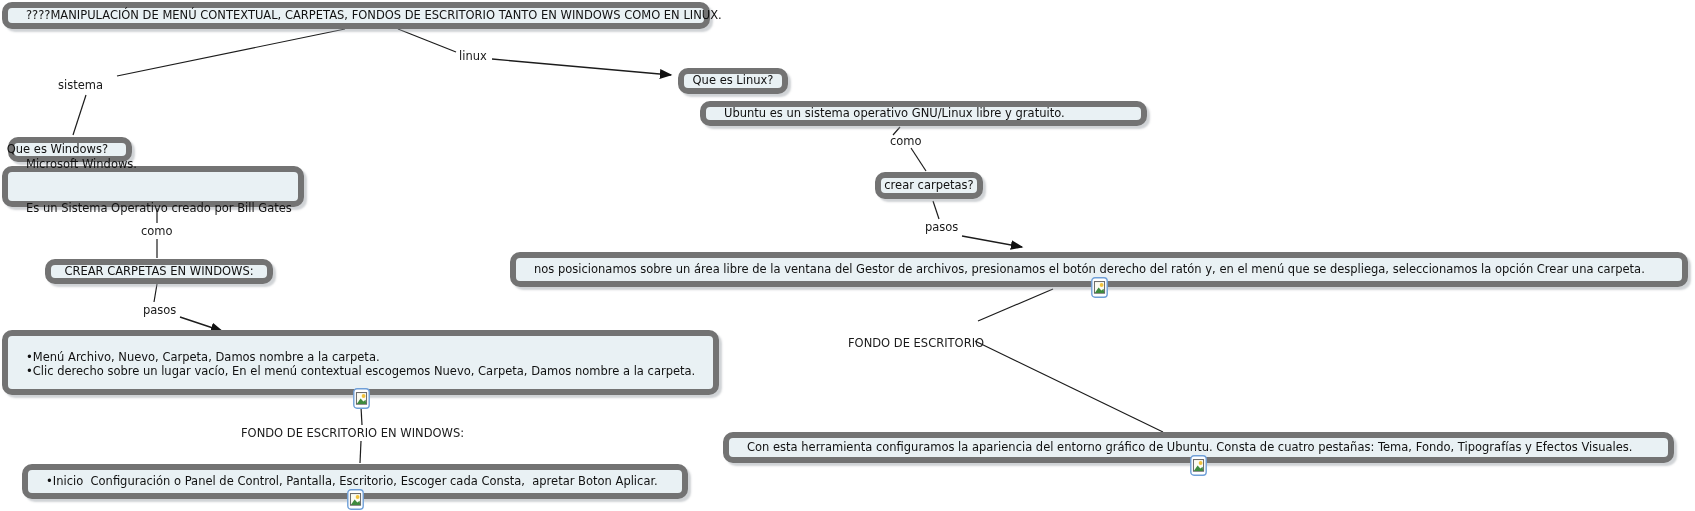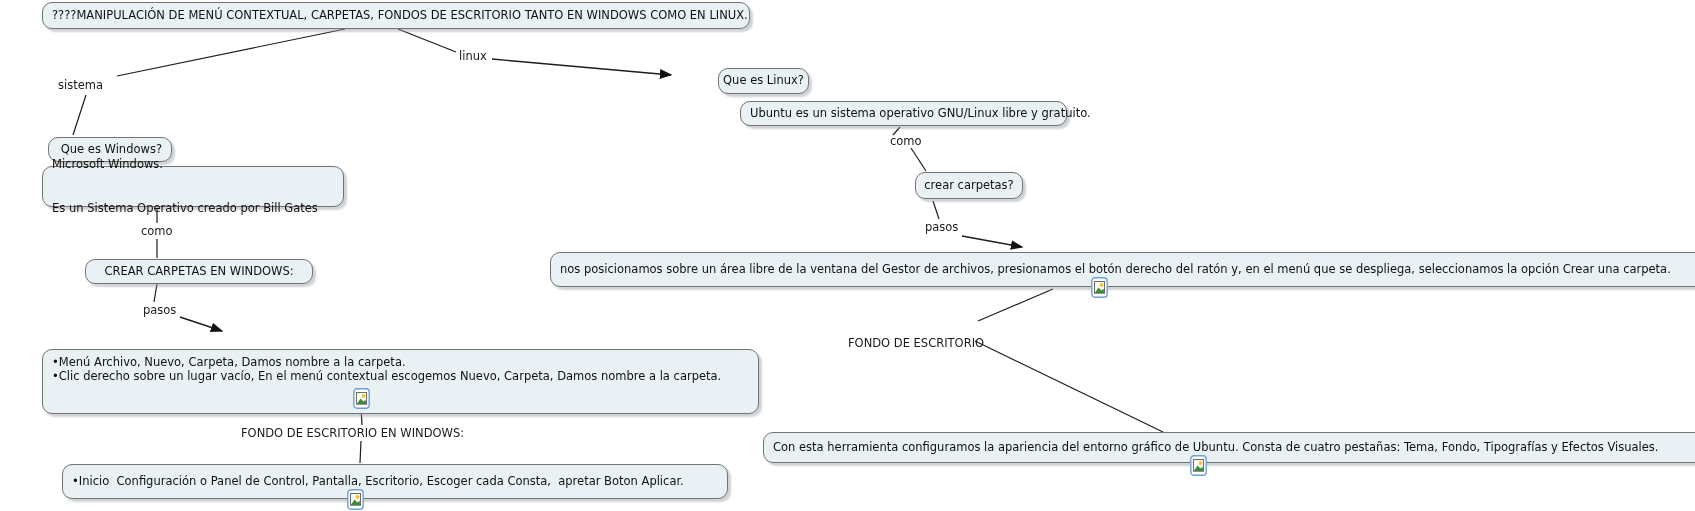--- a/index.html
+++ b/index.html
@@ -4,24 +4,24 @@
 <style>
   html,body{margin:0;padding:0;background:#ffffff;}
   #canvas{
     position:relative;width:1695px;height:511px;background:#ffffff;
     font-family:"DejaVu Sans","Liberation Sans",sans-serif;
     font-size:11.5px;color:#111;overflow:hidden;
   }
   #wires{position:absolute;left:0;top:0;width:1695px;height:511px;z-index:1;}
   .node{
     position:absolute;z-index:2;box-sizing:border-box;
-    background:#e9f1f4;border:1px solid #737373;border-radius:10px;
+    background:#e9f1f4;border:6px solid #737373;border-radius:10px;
     box-shadow:3px 3px 2px rgba(150,158,164,0.45);
     display:flex;flex-direction:column;justify-content:center;
-    padding:2px 9px;line-height:13.5px;white-space:nowrap;margin-left:40px;
+    padding:2px 18px;line-height:13.5px;white-space:nowrap;
   }
   .node.center{align-items:center;text-align:center;}
   .node .tline{white-space:pre;}
   .label{
     position:absolute;z-index:2;white-space:pre;line-height:12px;color:#1a1a1a;
   }
   .res-icon{position:absolute;z-index:3;}
 </style>
 </head>
 <body>
@@ -68,38 +68,38 @@
   </div>
 
   <span class="label" style="left:141px;top:225px;">como</span>
 
   <div class="node center" style="left:45px;top:259px;width:228px;height:25px;">
     <div class="tline">CREAR CARPETAS EN WINDOWS:</div>
   </div>
 
   <span class="label" style="left:143px;top:304px;">pasos</span>
 
-  <div class="node" style="left:2px;top:349px;width:717px;height:65px;justify-content:flex-start;padding-top:6px;">
+  <div class="node" style="left:2px;top:330px;width:717px;height:65px;justify-content:center;padding-top:6px;">
     <div class="tline">•Menú Archivo, Nuevo, Carpeta, Damos nombre a la carpeta.</div>
     <div class="tline">•Clic derecho sobre un lugar vacío, En el menú contextual escogemos Nuevo, Carpeta, Damos nombre a la carpeta.</div>
   </div>
 
   <span class="label" style="left:241px;top:427px;">FONDO DE ESCRITORIO EN WINDOWS:</span>
 
   <div class="node" style="left:22px;top:464px;width:666px;height:35px;">
     <div class="tline">•Inicio  Configuración o Panel de Control, Pantalla, Escritorio, Escoger cada Consta,  apretar Boton Aplicar.</div>
   </div>
 
   <span class="label" style="left:459px;top:50px;">linux</span>
 
-  <div class="node center" style="left:678px;top:68px;width:91px;height:26px;">
+  <div class="node center" style="left:678px;top:68px;width:110px;height:26px;">
     <div class="tline">Que es Linux?</div>
   </div>
 
-  <div class="node" style="left:700px;top:101px;width:327px;height:25px;">
+  <div class="node" style="left:700px;top:101px;width:447px;height:25px;">
     <div class="tline">Ubuntu es un sistema operativo GNU/Linux libre y gratuito.</div>
   </div>
 
   <span class="label" style="left:890px;top:135px;">como</span>
 
   <div class="node center" style="left:875px;top:172px;width:108px;height:27px;text-align:center;">
     <div class="tline">crear carpetas?</div>
   </div>
 
   <span class="label" style="left:925px;top:221px;">pasos</span>

